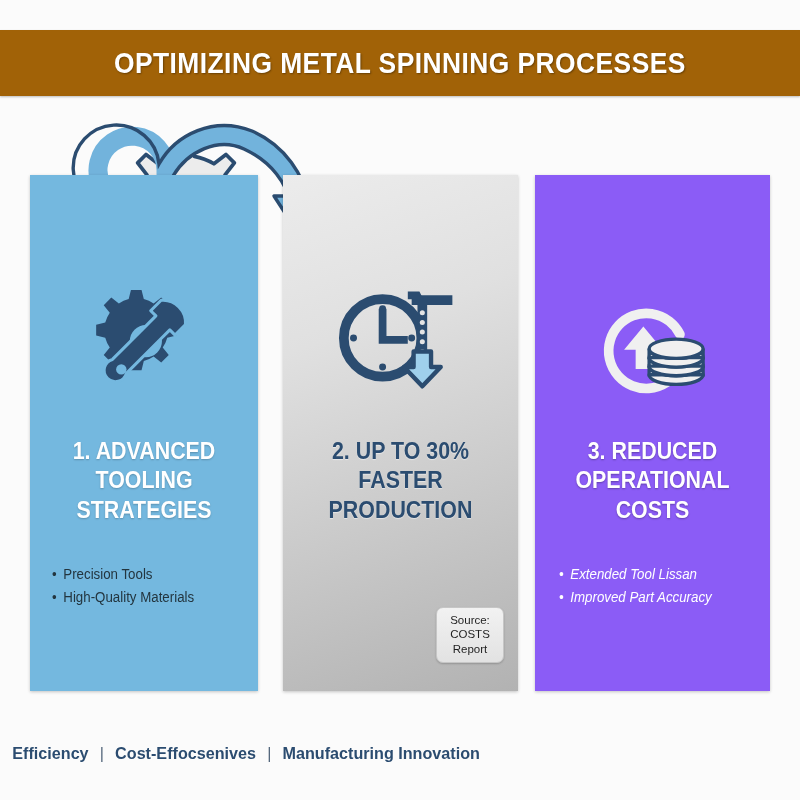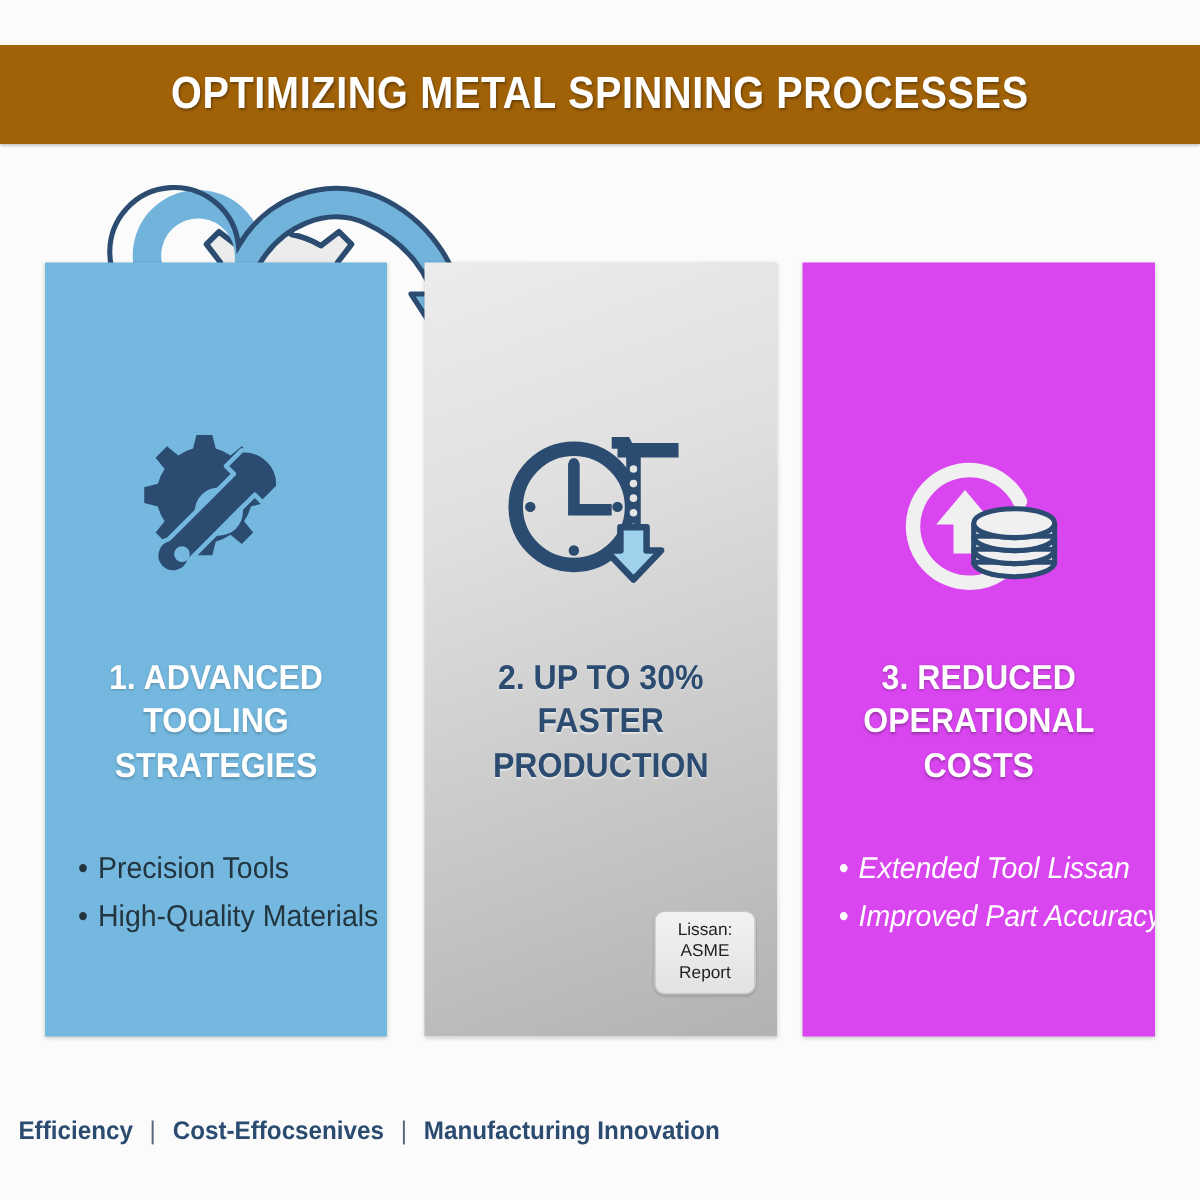--- a/index.html
+++ b/index.html
@@ -51,21 +51,21 @@
   .panel {
     position: absolute;
     top: 0;
     height: 516px;
     box-shadow: 0 1px 3px rgba(0,0,0,0.22);
     overflow: hidden;
   }
   .panel-1 { left: 30px;  width: 228px; background: #74b8df; }
   .panel-2 { left: 283px; width: 235px;
              background: linear-gradient(160deg, #ececec 0%, #e0e0e0 30%, #c9c9c9 65%, #b2b2b2 100%); }
-  .panel-3 { left: 535px; width: 235px; background: #d946ef; }
+  .panel-3 { left: 535px; width: 235px; background: #8b5cf6; }
 
   .panel-icon {
     position: absolute;
     left: 0;
     width: 100%;
     display: flex;
     justify-content: center;
     align-items: center;
   }
   .panel-1 .panel-icon { top: 112px; height: 110px; }
@@ -86,21 +86,21 @@
   }
   .panel-1 .panel-heading { color: #ffffff; text-shadow: 0 1px 2px rgba(0,0,0,0.22); }
   .panel-2 .panel-heading { color: #2b4c70; text-shadow: 0 1px 1px rgba(255,255,255,0.5); }
   .panel-3 .panel-heading { color: #ffffff; text-shadow: 0 1px 2px rgba(0,0,0,0.3); }
 
   .panel-bullets {
     position: absolute;
     left: 22px;
     right: 30px;
     top: 388px;
-    font-size: 20px;
+    font-size: 14px;
     line-height: 1.62;
   }
   .panel-2 .panel-bullets { left: 28px; }
   .panel-3 .panel-bullets { left: 24px; font-style: italic; }
   .panel-1 .panel-bullets { color: #23353f; }
   .panel-2 .panel-bullets { color: #2b4c70; }
   .panel-3 .panel-bullets { color: #ffffff; }
   .bullet-item {
     white-space: nowrap;
     transform: scaleX(0.95);
@@ -236,21 +236,21 @@
           <circle cx="87" cy="42" r="2.6"></circle>
           <circle cx="87" cy="52" r="2.6"></circle>
           <circle cx="87" cy="62" r="2.6"></circle>
           <circle cx="87" cy="72" r="2.6"></circle>
         </g>
 
         <path d="M 78,72 L 96,72 L 96,88 L 106,88 L 87,108 L 68,88 L 78,88 Z" fill="#9fd0ec" stroke="#2b4c70" stroke-width="4.5" stroke-linejoin="round"></path>
       </svg>
     </div>
     <div class="panel-heading">2. UP TO 30% FASTER PRODUCTION</div>
-    <div class="source-badge">Lissan: ASME Report</div>
+    <div class="source-badge">Source: COSTS Report</div>
   </div>
 
   <div class="panel panel-3">
     <div class="panel-icon">
       <svg viewBox="0 0 120 110" width="116" height="106">
 
         <path d="M 88,46 A 39,39 0 1 0 92,64" fill="none" stroke="#f0f0f0" stroke-width="10" stroke-linecap="round"></path>
         <path d="M 42,62 L 42,82 L 58,82 L 58,62 L 70,62 L 50,38 L 30,62 Z" fill="#f0f0f0"></path>
 
         <g fill="#f0f0f0" stroke="#2b4c70" stroke-width="3.5">

